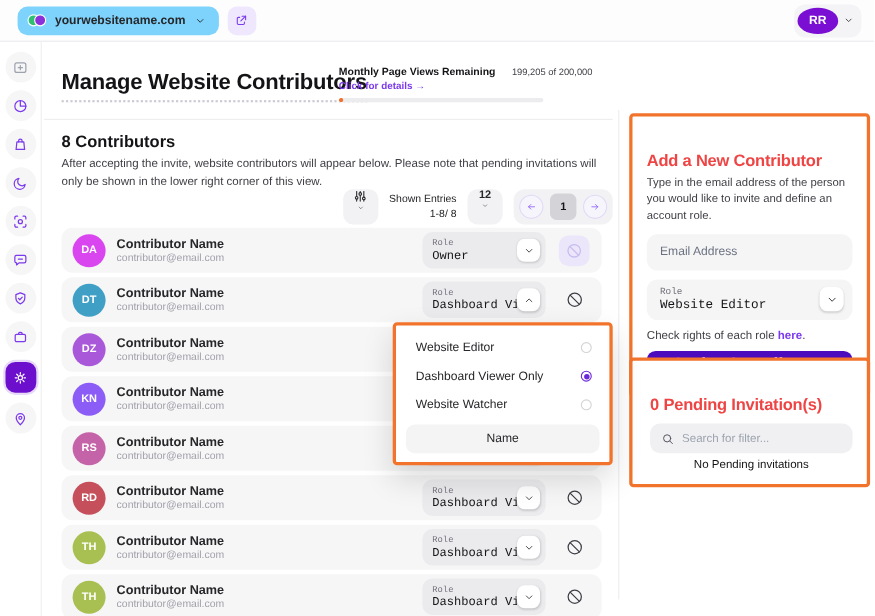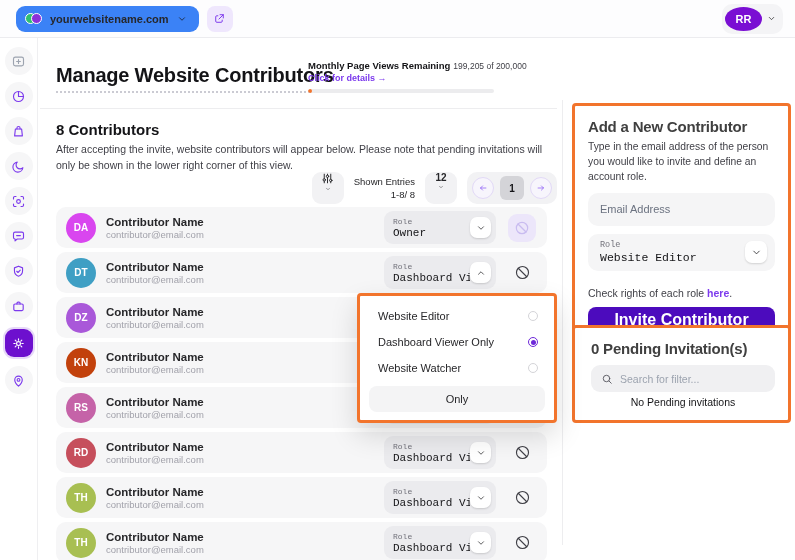--- a/index.html
+++ b/index.html
@@ -4,21 +4,21 @@
 <style>
   * { margin:0; padding:0; box-sizing:border-box; }
   html,body { width:795px; height:560px; }
   body { font-family:"Liberation Sans","DejaVu Sans",sans-serif; background:#fff; color:#18181b; }
   .page { position:relative; width:795px; height:560px; overflow:hidden; background:#fff; }
   .ic { fill:none; stroke:currentColor; stroke-width:1.8; stroke-linecap:round; stroke-linejoin:round; }
   .cc { display:flex; align-items:center; justify-content:center; }
 
   
   .topbar { position:absolute; top:0; left:0; right:0; height:38px; background:#fdfdfe; border-bottom:1px solid #ececef; display:flex; align-items:center; padding:0 12px 0 16px; z-index:6; }
-  .site-pill { height:26px; border-radius:9px; background:#3b82f6; display:flex; align-items:center; gap:8px; padding:0 12px 0 9px; cursor:pointer; }
+  .site-pill { height:26px; border-radius:9px; background:#7dd3fc; display:flex; align-items:center; gap:8px; padding:0 12px 0 9px; cursor:pointer; }
   .logo { position:relative; width:17px; height:13px; }
   .logo i { position:absolute; top:1px; width:11px; height:11px; border-radius:50%; border:1px solid #fff; }
   .logo .g { left:0; background:#2fbf71; }
   .logo .p { left:6px; background:#8b30d9; }
   .site-name { font-size:11px; font-weight:700; color:#27272a; }
   .ext-btn { margin-left:8px; width:26px; height:26px; border-radius:8px; background:#efe7fd; color:#7c3aed; cursor:pointer; }
   .tb-spacer { flex:1; }
   .user-pill { height:30px; border-radius:10px; background:#f4f4f6; display:flex; align-items:center; gap:5px; padding:0 7px 0 3px; cursor:pointer; }
   .user-avatar { width:37px; height:24px; border-radius:50%; color:#fff; font-size:11px; font-weight:700; }
 
@@ -27,21 +27,21 @@
   .sideicon { width:28px; height:28px; border-radius:50%; background:#f6f6f7; color:#7c3aed; flex:0 0 auto; cursor:pointer; }
   .sideicon.muted { color:#9ca3af; }
   .side-active-wrap { width:32px; height:32px; border-radius:11px; background:#e7d9f8; padding:2px; flex:0 0 auto; cursor:pointer; }
   .side-active { width:28px; height:28px; border-radius:9px; background:#6d10ce; color:#fff; }
 
   
   .page-title { position:absolute; left:56px; top:64px; font-size:20px; font-weight:800; letter-spacing:-0.2px; color:#141417; }
   .page-title span { border-bottom:2px dotted #cbcbd3; padding-bottom:5px; }
   .usage { position:absolute; left:308px; top:60px; width:200px; }
   .usage-top { font-size:9.5px; font-weight:700; color:#141417; white-space:nowrap; }
-  .usage-top .val { font-size:8.5px; font-weight:400; color:#3f3f46; margin-left:3px; }
+  .usage-top .val { font-size:8.5px; font-weight:400; color:#3f3f46; margin-left:15px; }
   .usage-link { margin-top:2px; font-size:9px; font-weight:700; color:#7c3aed; cursor:pointer; }
   .usage-bar { margin-top:6px; width:186px; height:4px; border-radius:2px; background:#ececee; overflow:hidden; }
   .usage-fill { height:100%; border-radius:2px; background:#f2742c; }
   .header-divider { position:absolute; left:40px; top:108px; width:517px; height:1px; background:#ededef; }
 
   
   .section-heading { position:absolute; left:56px; top:121px; font-size:15px; font-weight:800; color:#141417; }
   .section-desc { position:absolute; left:56px; top:142px; width:506px; font-size:10.5px; line-height:1.5; color:#3f3f46; }
 
   .toolbar { position:absolute; top:172px; right:238px; height:32px; display:flex; align-items:center; gap:10px; }
@@ -72,29 +72,29 @@
   .popup-opt { height:26px; display:flex; align-items:center; justify-content:space-between; padding:0 16px 0 18px; font-size:11px; color:#27272a; cursor:pointer; }
   .radio { position:relative; width:10px; height:10px; border-radius:50%; border:1.5px solid #d4d4d8; background:#fff; flex:0 0 auto; }
   .radio.sel { border-color:#6d28d9; }
   .radio.sel::after { content:''; position:absolute; inset:1.5px; border-radius:50%; background:#6d28d9; }
   .popup-close { margin:5px 9px 0; height:26px; border-radius:8px; background:#f4f4f5; font-size:11px; color:#27272a; cursor:pointer; }
 
   
   .vsep { position:absolute; left:562px; top:100px; width:1px; height:445px; background:#ededef; }
   .panel { position:absolute; left:572px; width:219px; border:3px solid #f2742c; border-radius:4px; background:#fff; padding:12px 13px 12px; }
   .invite-panel { top:103px; }
-  .panel-title { font-size:15px; font-weight:800; color:#404040; letter-spacing:-0.2px; }
+  .panel-title { font-size:15px; font-weight:800; color:#ef4444; letter-spacing:-0.2px;margin-top:20px; }
   .panel-desc { margin-top:5px; font-size:10.3px; line-height:1.45; color:#3f3f46; }
   .text-input { margin-top:8px; width:100%; height:33px; border:none; border-radius:10px; background:#f5f5f6; padding:0 12px; font-size:11px; color:#52525b; outline:none; font-family:inherit; }
   .text-input::placeholder { color:#6b7280; }
   .panel-select { margin-top:8px; height:37px; border-radius:10px; background:#f5f5f6; display:flex; align-items:center; padding:0 8px 0 12px; cursor:pointer; }
   .panel-select .role-label { font-size:8.5px; }
   .panel-select .role-value { font-size:11.5px; }
   .panel-select .chev-chip { width:22px; height:22px; }
-  .rights { margin-top:16px; font-size:10.5px; color:#3f3f46; }
+  .rights { margin-top:8px; font-size:10.5px; color:#3f3f46; }
   .rights .lnk { color:#7c3aed; font-weight:700; cursor:pointer; }
   .invite-btn { margin-top:8px; width:100%; height:27px; border-radius:8px; background:#4c0bbd; color:#fff; font-size:16px; font-weight:700; cursor:pointer; }
   .pending-panel { top:325px;padding-left:16px; }
   .search-box { margin-top:8px; height:27px; border-radius:9px; background:#f0f0f2; display:flex; align-items:center; gap:7px; padding:0 10px; }
   .search-box input { flex:1; border:none; background:transparent; outline:none; font-size:10.5px; color:#52525b; font-family:inherit; }
   .search-box input::placeholder { color:#9ca3af; }
   .search-box .sic { color:#52525b; }
   .empty-msg { margin-top:4px; text-align:center; font-size:10.5px; color:#141417; }
 </style>
 </head>
@@ -323,21 +323,21 @@
       </span>
       <span class="ban cc">
         <svg class="ic" width="17" height="17" viewBox="0 0 24 24" style="stroke-width:1.6">
             <circle cx="12" cy="12" r="8.5"></circle>
             <line x1="6" y1="6" x2="18" y2="18"></line>
           </svg>
       </span>
     </div>
 
     <div class="row">
-      <span class="avatar cc" style="background: #c2410c;">KN</span>
+      <span class="avatar cc" style="background: #8b5cf6;">KN</span>
       <span class="row-info">
         <div class="row-name">Contributor Name</div>
         <div class="row-email">contributor@email.com</div>
       </span>
       <span class="role-select">
         <span class="role-meta">
             <div class="role-label">Role</div>
             <div class="role-value">Dashboard Vie...</div>
           </span>
         <span class="chev-chip cc">
@@ -462,21 +462,21 @@
       <span class="radio"></span>
     </div>
     <div class="popup-opt">
       <span>Dashboard Viewer Only</span>
       <span class="radio sel"></span>
     </div>
     <div class="popup-opt">
       <span>Website Watcher</span>
       <span class="radio"></span>
     </div>
-    <div class="popup-close cc">Only</div>
+    <div class="popup-close cc">Name</div>
   </div>
 
   <div class="vsep"></div>
 
   <div class="panel invite-panel">
     <div class="panel-title">Add a New Contributor</div>
     <p class="panel-desc">Type in the email address of the person you would like to invite and define an account role.</p>
     <input class="text-input" type="text" placeholder="Email Address" style="">
     <div class="panel-select">
       <span class="role-meta">

